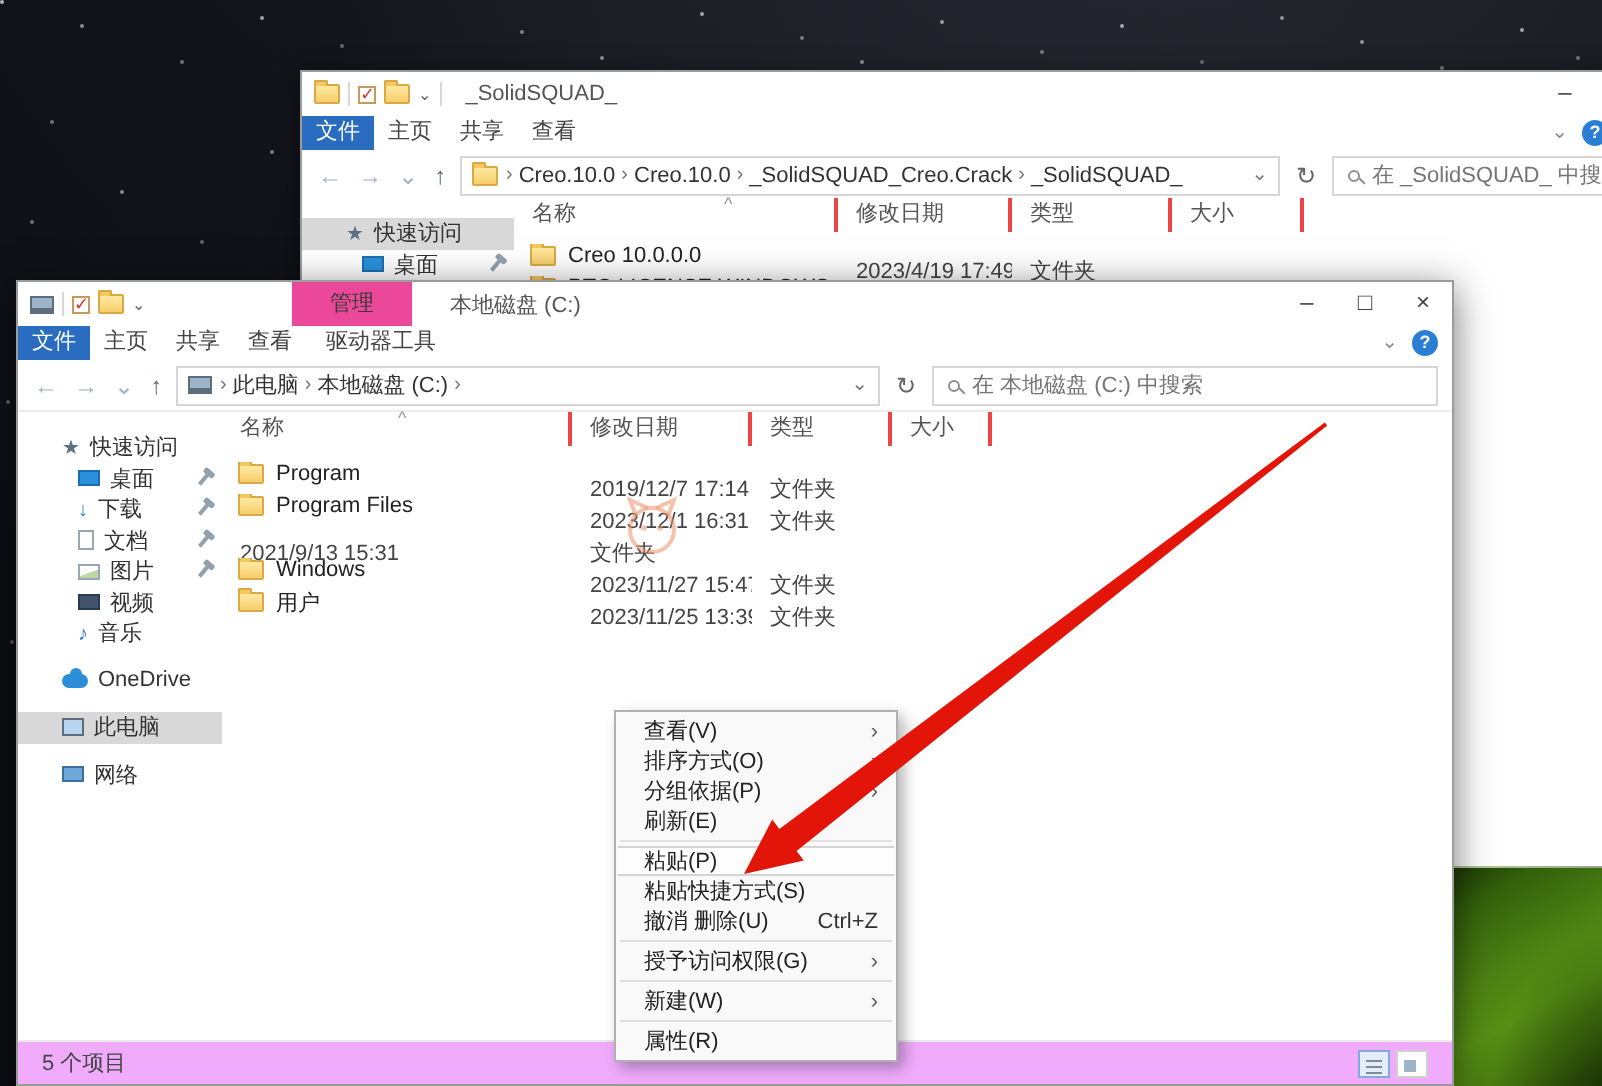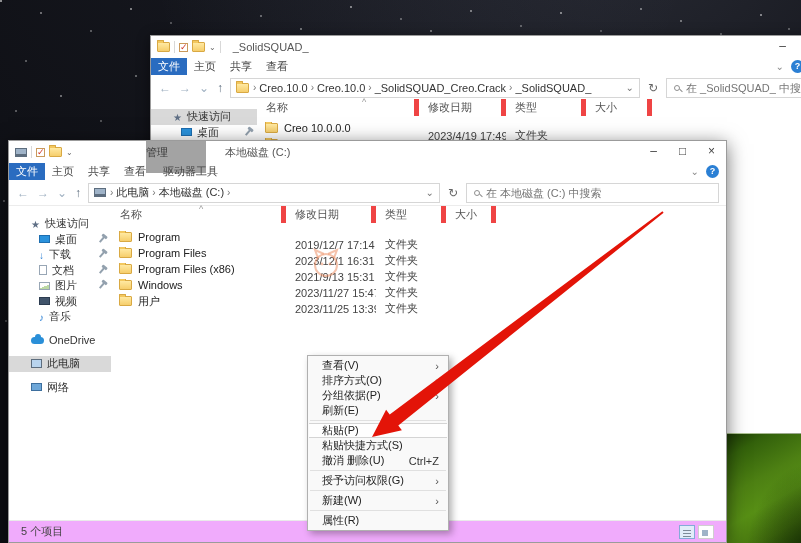--- a/index.html
+++ b/index.html
@@ -70,21 +70,21 @@
   .sidebar { flex:none; padding-top:10px; overflow:hidden; }
   .snav { height:15.5px; display:flex; align-items:center; gap:5px; padding-left:22px; position:relative; color:#333; white-space:nowrap; }
   .snav.child { padding-left:30px; }
   .snav.gap { margin-top:8px; }
   .snav.selected { background:#d9d9d9; }
   .pin { position:absolute; right:8px; top:4px; width:2px; height:7px; background:#93a1ae; transform:rotate(40deg); }
   .pin::after { content:''; position:absolute; top:-2px; left:-2px; width:6px; height:3px; background:#93a1ae; border-radius:1px; }
 
   .main { flex:1; position:relative; }
   .cols { display:grid; height:17px; color:#555; align-items:center; }
-  .hcell { padding-left:9px; border-right:5px solid #ef4444; height:100%; line-height:17px; white-space:nowrap; overflow:hidden; }
+  .hcell { padding-left:9px; border-right:2px solid #ef4444; height:100%; line-height:17px; white-space:nowrap; overflow:hidden; }
   .sort-asc { position:absolute; top:-2px; color:#999; font-size:9px; }
   .frow { display:grid; height:16px; align-items:center; color:#444; }
   .fname { display:flex; align-items:center; gap:6px; padding-left:8px; color:#222; white-space:nowrap; overflow:hidden; }
   .fcell { padding-left:9px; white-space:nowrap; overflow:hidden;margin-top:15px; }
   .fg-grid { grid-template-columns:175px 90px 70px 50px; }
   .bg-grid { grid-template-columns:162px 87px 80px 66px; }
 
   .statusbar { position:absolute; bottom:0; left:0; right:0; height:22px; border-top:1px solid #eaeaea;
     display:flex; align-items:center; padding:0 12px; color:#444; background:#f0abfc; }
   .view-icons { margin-left:auto; display:flex; gap:3px; }
@@ -107,21 +107,21 @@
   .i-music::before { content:'♪'; color:#2a7fd4; font-size:10px; }
   .i-onedrive { width:13px; height:7px; background:#2a8fd8; border-radius:4px; position:relative; }
   .i-onedrive::before { content:''; position:absolute; top:-3px; left:4px; width:6px; height:6px; background:#2a8fd8; border-radius:50%; }
   .i-computer { width:11px; height:9px; border:1px solid #5d6d7e; background:#b9d4ee; }
   .i-network { width:11px; height:8px; background:#6ea7d8; border:1px solid #3d6f9e; }
   .i-check { width:9px; height:9px; background:#fff; border:1px solid #c9995c; position:relative; }
   .i-check::before { content:'✓'; position:absolute; top:-2px; left:0; color:#d0392b; font-size:9px; }
   .i-minipc { width:12px; height:9px; border:1px solid #5d6d7e; background:#9fb3c8; border-bottom:3px solid #5d6d7e; }
   .dd-arrow { color:#666; font-size:8px; }
 
-  .manage-chip { position:absolute; top:0; height:32px; line-height:22px; text-align:left; background:#a3a3a3; color:#3a3a3a; }
+  .manage-chip { position:absolute; top:0; height:22px; line-height:22px; text-align:center; background:#ec4899; color:#3a3a3a; }
 
   
   #watermark { position:absolute; left:310px; top:247px; z-index:20; display:flex; align-items:center; gap:7px;
     color:rgba(236,145,104,.55); font-size:27px; letter-spacing:3px; pointer-events:none; white-space:nowrap; }
 
   
   #ctxmenu { position:absolute; left:307px; top:355px; width:142px; z-index:30; background:#f9f9f9;
     border:1px solid #b0b0b0; box-shadow:3px 3px 7px rgba(0,0,0,.3); padding:2px 1px; }
   .mi { height:15px; display:flex; align-items:center; padding:0 8px 0 13px; color:#222; }
   .mi .arr { margin-left:auto; color:#555; font-size:11px; }
@@ -357,24 +357,20 @@
           <div class="frow fg-grid">
             <span class="fname">
               <span class="ico i-folder"></span>
               <span>Program Files</span>
             </span>
             <span class="fcell">2023/12/1 16:31</span>
             <span class="fcell">文件夹</span>
             <span class="fcell"></span>
           </div>
           <div class="frow fg-grid">
-            <span class="fname">
-              <span class="ico i-folder"></span>
-              <span>Program Files (x86)</span>
-            </span>
             <span class="fcell">2021/9/13 15:31</span>
             <span class="fcell">文件夹</span>
             <span class="fcell"></span>
           </div>
           <div class="frow fg-grid">
             <span class="fname">
               <span class="ico i-folder"></span>
               <span>Windows</span>
             </span>
             <span class="fcell">2023/11/27 15:47</span>

